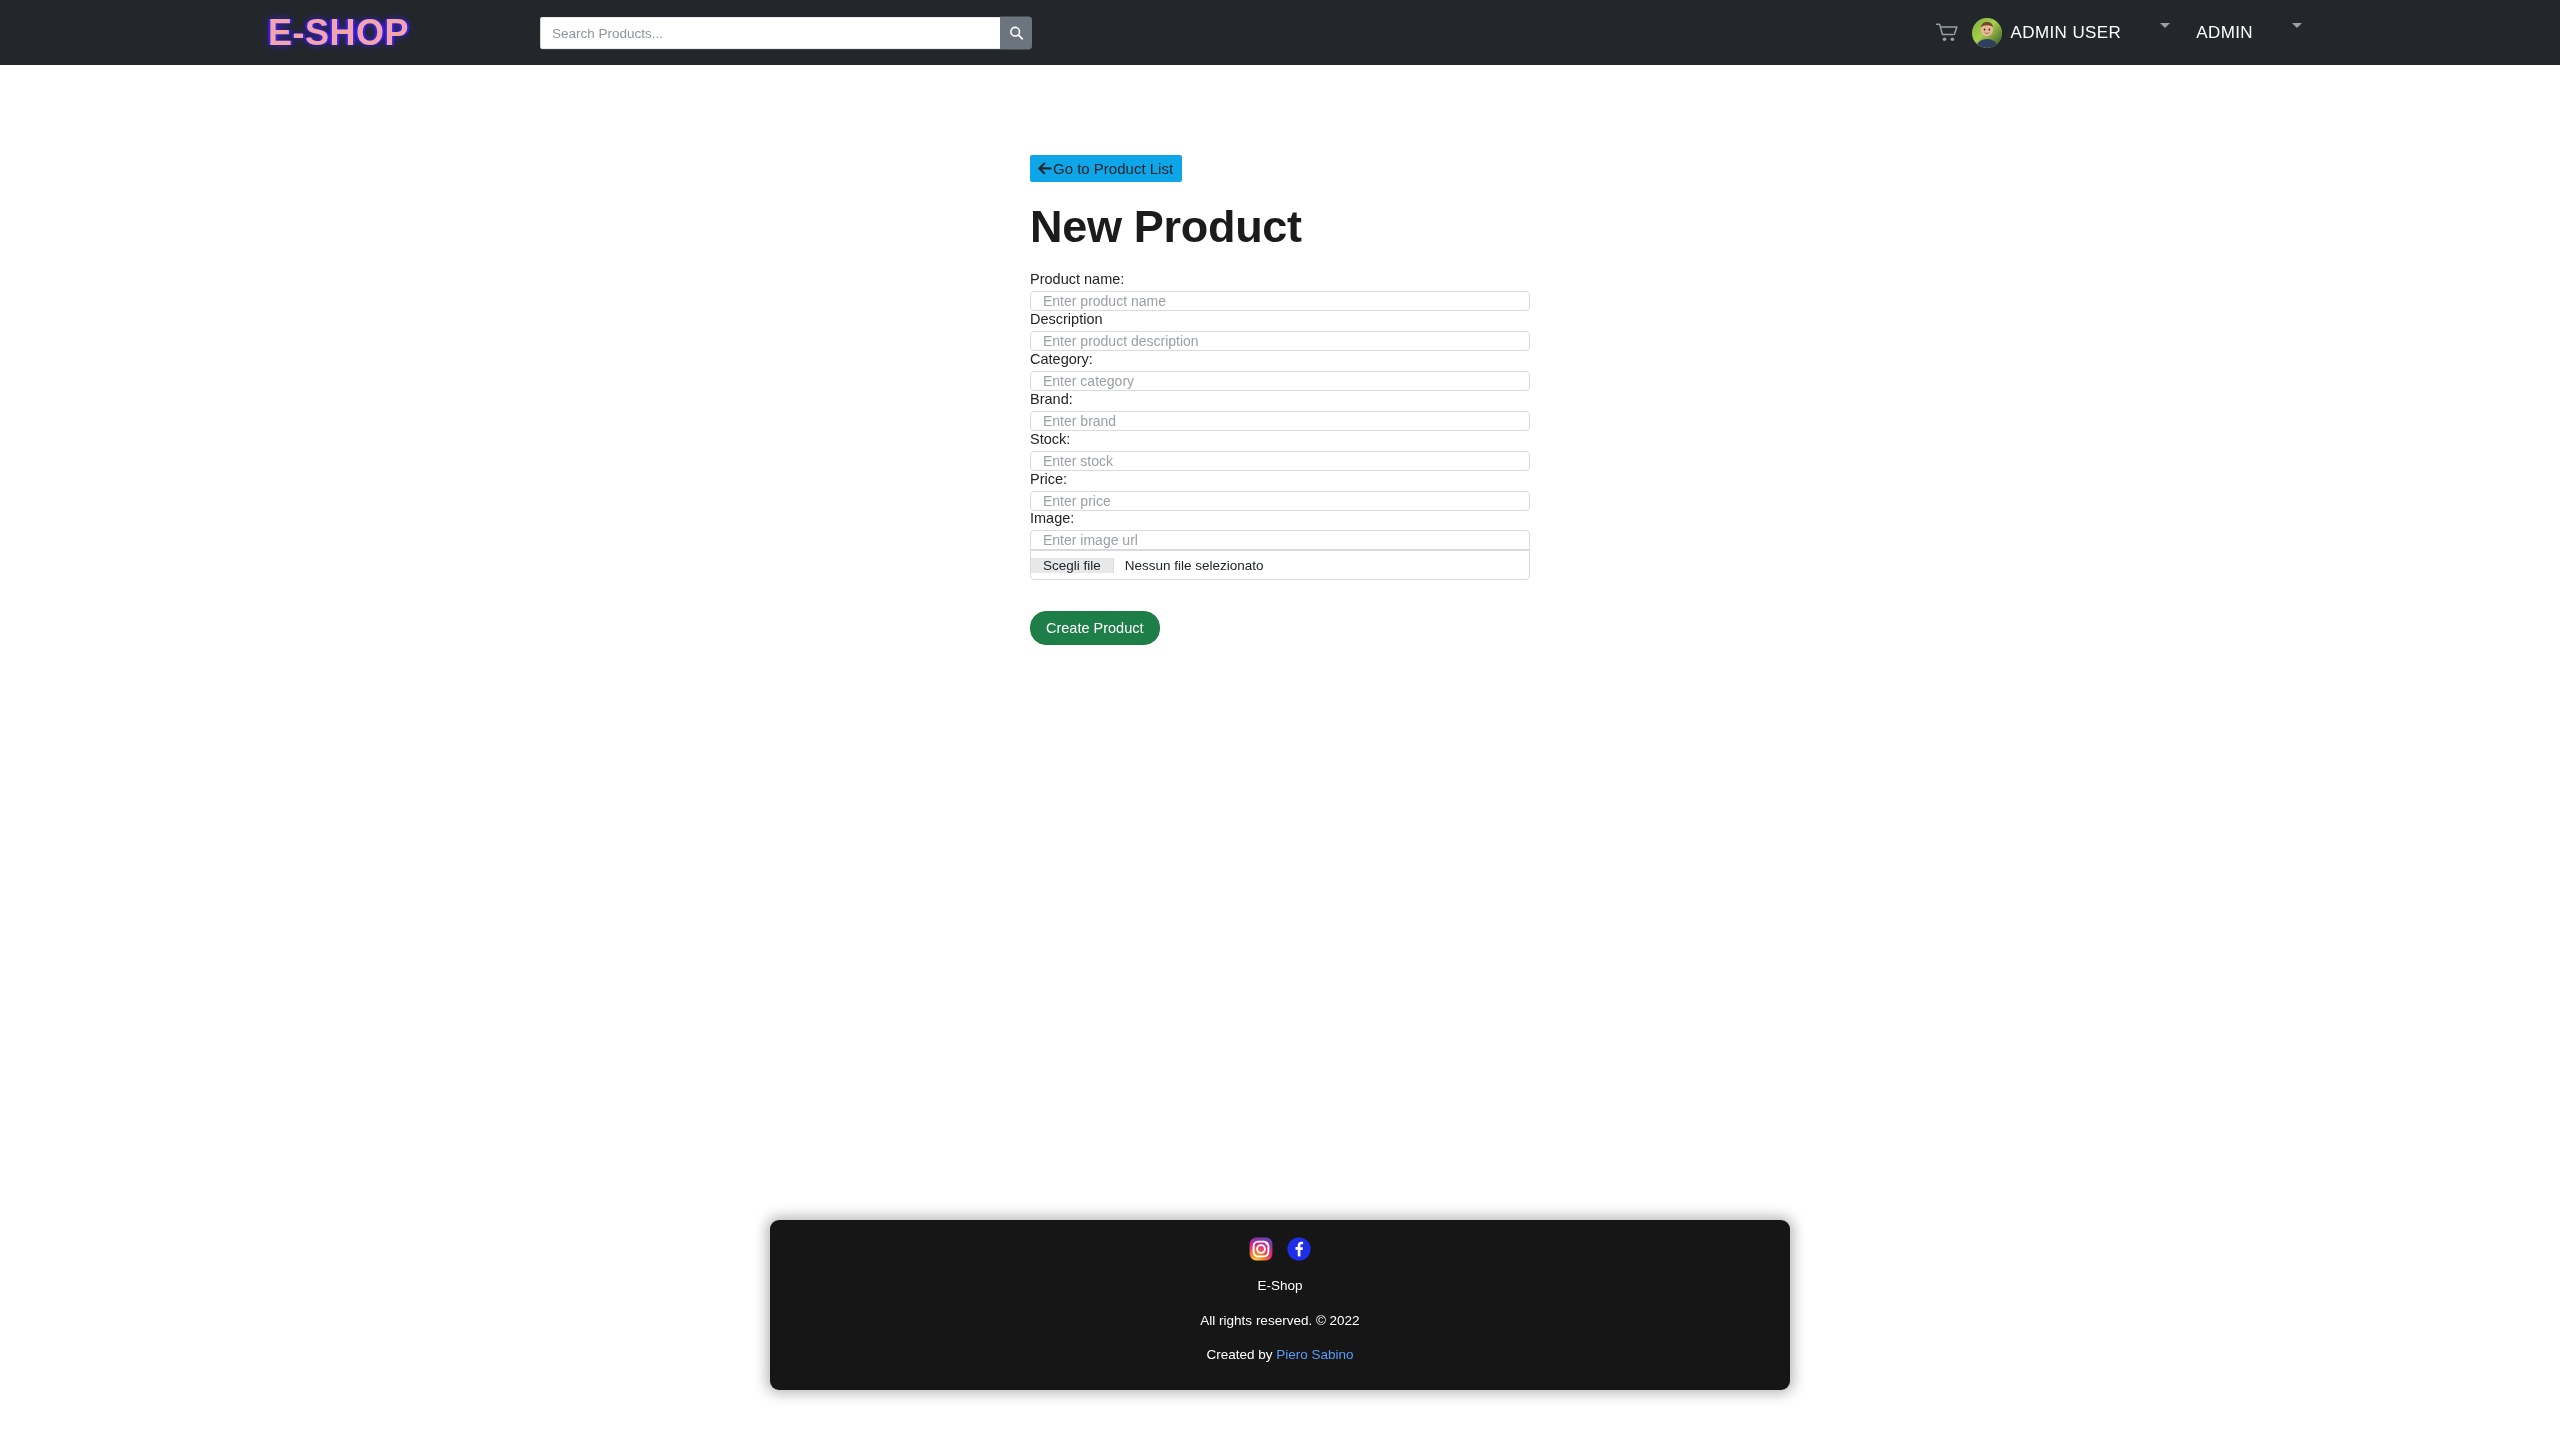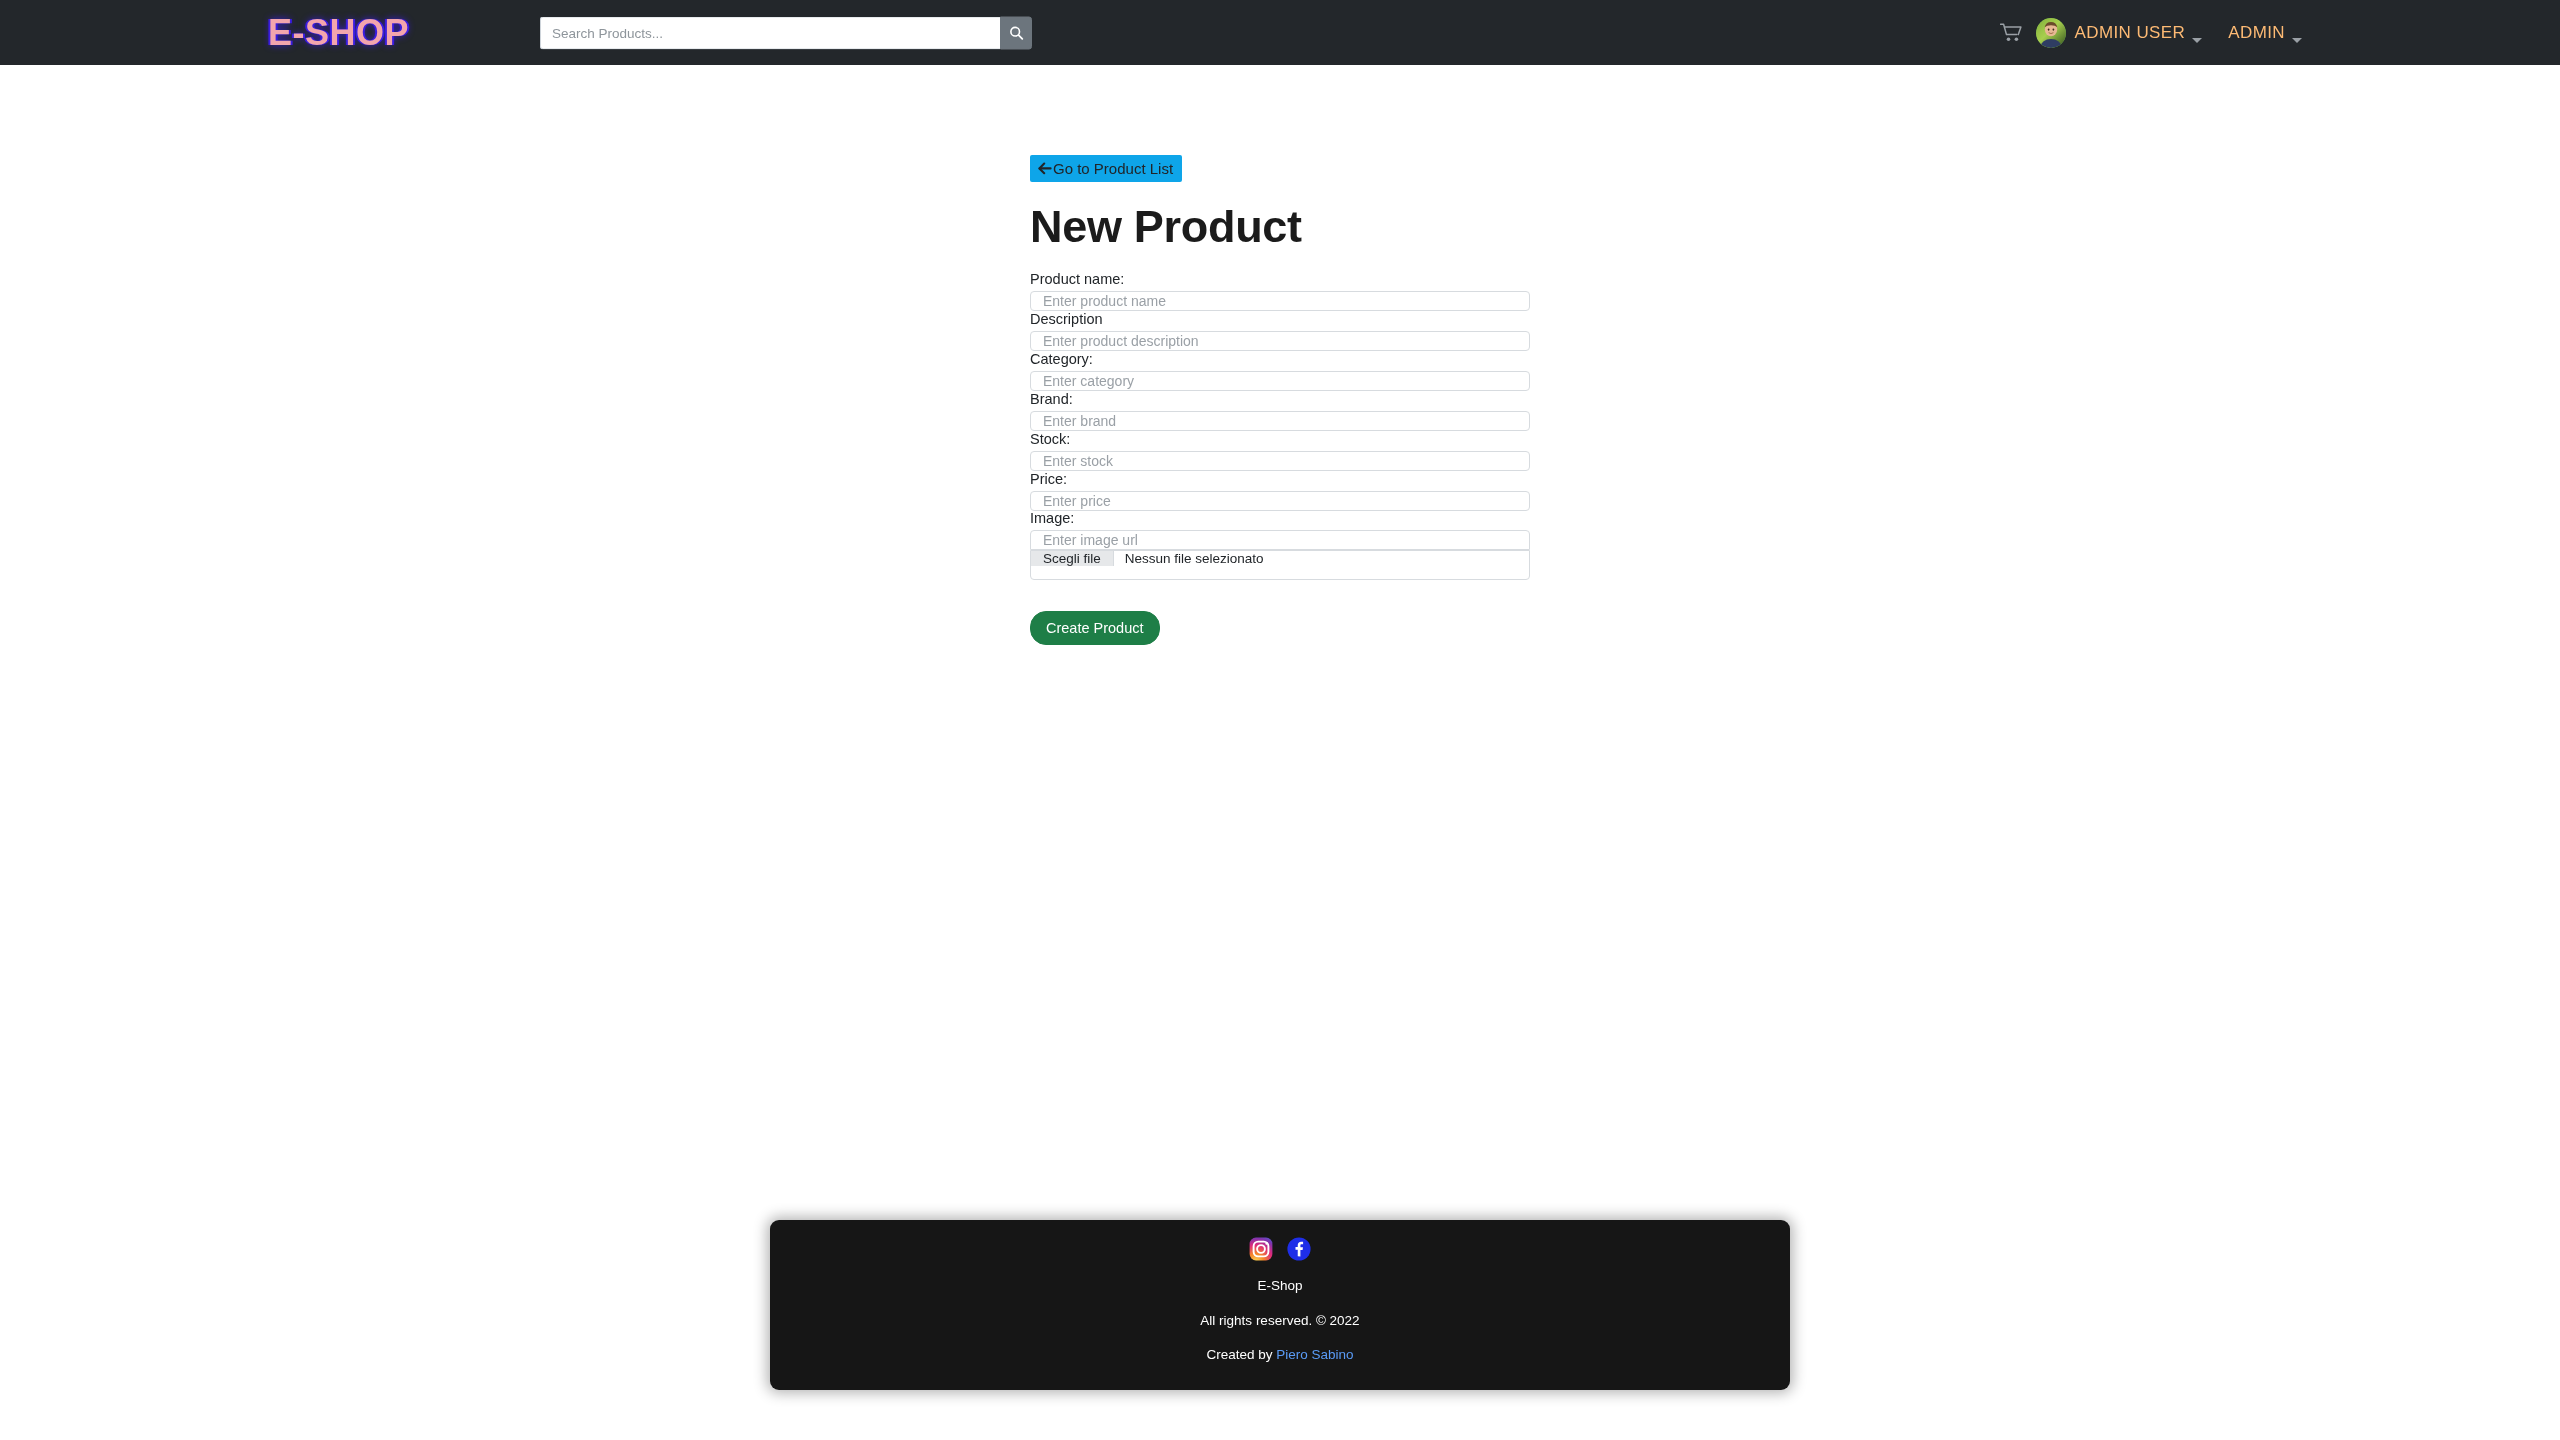--- a/index.html
+++ b/index.html
@@ -92,28 +92,29 @@
   .avatar {
     width: 30px; height: 30px;
     border-radius: 50%;
     overflow: hidden;
     display: block;
     margin-right: 8px;
     flex: none;
     background: #6aa84f;
   }
   .nav-link {
-    color: #fdba74;
+    color: #ffffff;
     font-size: 17px;
     letter-spacing: 0.4px;
     text-decoration: none;
     cursor: pointer;
     display: inline-flex;
-    align-items: flex-end;
-    font-family: "Liberation Sans", sans-serif;
+    align-items: flex-start;
+    font-family: "Liberation Sans", sans-serif;
+    gap: 32px;
   }
   .nav-link + .nav-link { margin-left: 26px; }
   .caret {
     display: inline-block;
     margin-left: 7px;
     width: 0; height: 0;
     border-left: 5px solid transparent;
     border-right: 5px solid transparent;
     border-top: 5px solid #9aa0a6;
   }
@@ -177,21 +178,21 @@
     font-size: 14px;
     color: #495057;
     background: #fff;
     outline: none;
     font-family: "Liberation Sans", sans-serif;
   }
   .form-control::placeholder { color: #9aa0a6; }
   .file-group { margin-top: -1px; }
   .file-row {
     display: flex;
-    align-items: flex-start;
+    align-items: center;
     width: 500px;
     height: 30px;
     border: 1px solid #d7dbdf;
     border-radius: 0 0 4px 4px;
     background: #fff;
     overflow: hidden;
   }
   .file-btn {
     display: flex;
     align-items: center;

